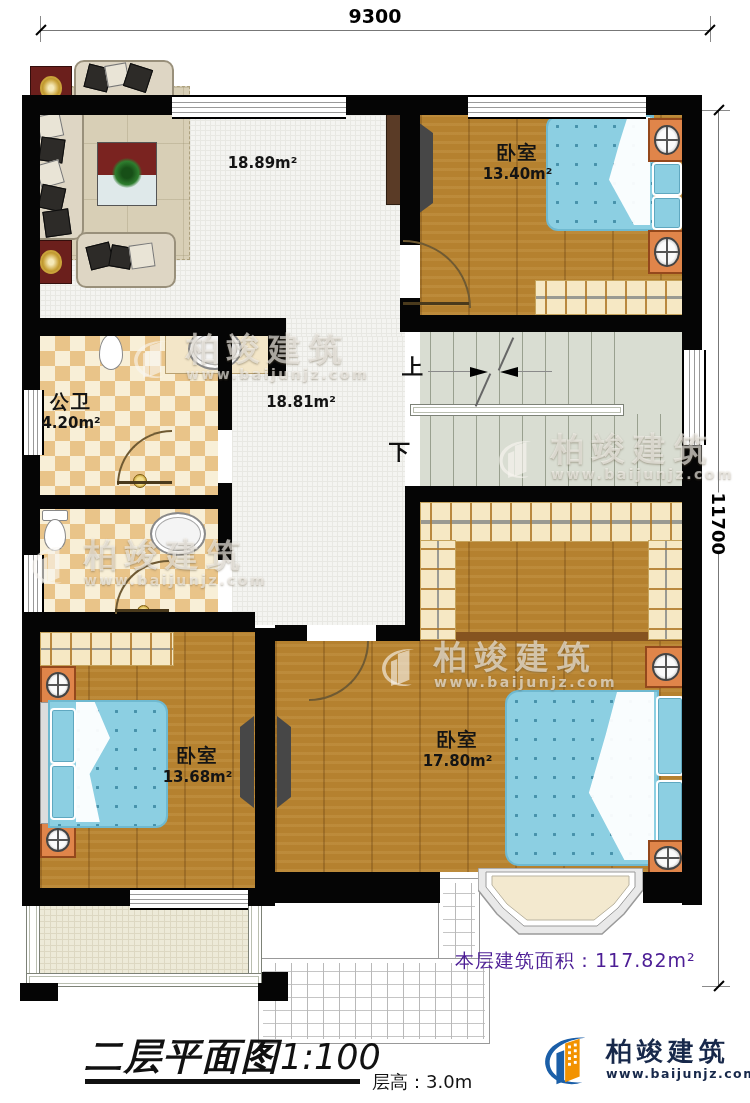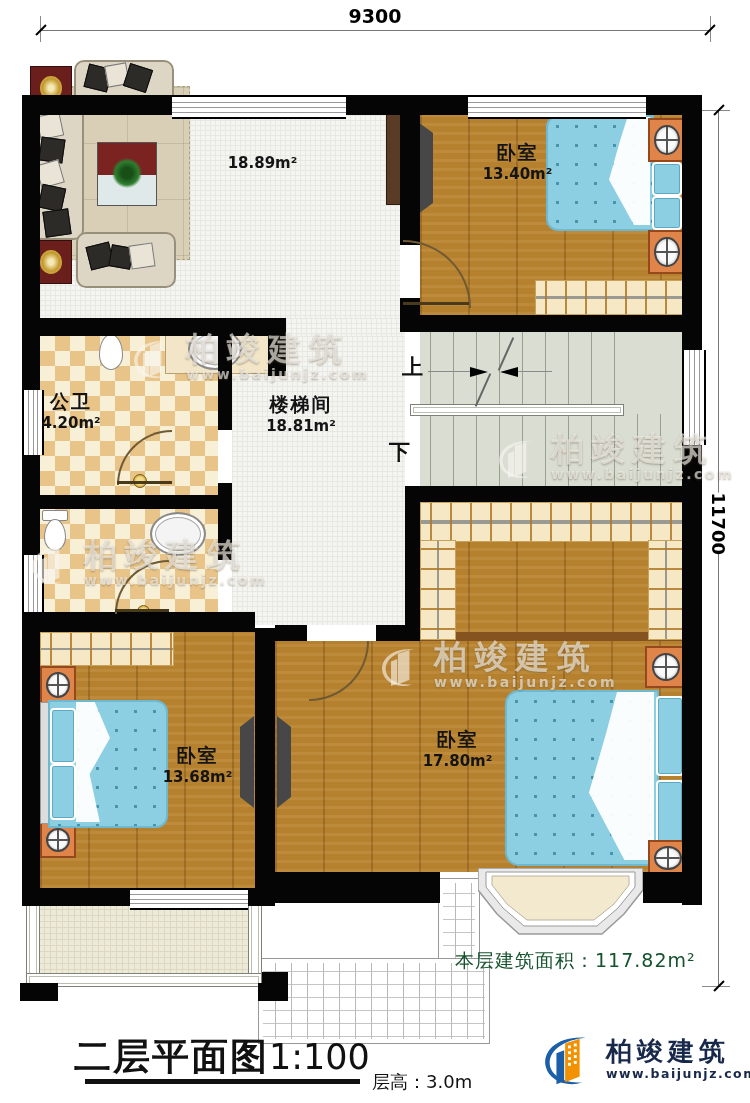--- a/index.html
+++ b/index.html
@@ -65,21 +65,21 @@
   .rl{position:absolute;text-align:center;color:#141414;font-weight:700;line-height:1.25;}
   .rl .nm{font-size:19px;letter-spacing:2px;}
   .rl .ar{font-size:15px;}
   .dimtext{position:absolute;color:#000;font-weight:700;font-size:19px;text-align:center;}
   .dimline{position:absolute;background:#777;}
   .tick{position:absolute;background:#000;transform:rotate(-45deg);}
   .wm{position:absolute;display:flex;align-items:center;gap:10px;color:rgba(248,246,240,.62);
     text-shadow:0 1px 2px rgba(95,85,60,.45);pointer-events:none;}
   .wm .t1{font-size:33px;font-weight:700;letter-spacing:8px;white-space:nowrap;line-height:1;}
   .wm .t2{font-size:14px;font-weight:700;letter-spacing:2.5px;line-height:1.4;}
-  .footer-area{position:absolute;font-size:19px;color:#14532d;font-weight:400;letter-spacing:1px;}
+  .footer-area{position:absolute;font-size:19px;color:#4c1d95;font-weight:400;letter-spacing:1px;}
   .title-row{position:absolute;display:flex;align-items:baseline;color:#111;}
   .title-cn{font-size:37px;font-weight:700;letter-spacing:2px;}
   .title-scale{font-size:35px;font-weight:400;}
   .brandbox{position:absolute;display:flex;align-items:center;gap:8px;}
   .brand-name{font-size:26px;font-weight:700;letter-spacing:5px;color:#17284a;line-height:1.1;}
   .brand-url{font-size:12.5px;font-weight:700;letter-spacing:1.5px;color:#17284a;}
   .updown{position:absolute;font-size:21px;font-weight:700;color:#111;}
   .thin{position:absolute;background:#8a8a8a;}
 </style>
 </head>
@@ -323,21 +323,20 @@
   </div>
   <div class="rl" style="left:445px;top:141px;width:145px;">
     <div class="nm">卧室</div>
     <div class="ar">13.40m²</div>
   </div>
   <div class="rl" style="left:25px;top:390px;width:92px;">
     <div class="nm">公卫</div>
     <div class="ar">4.20m²</div>
   </div>
   <div class="rl" style="left:230px;top:393px;width:142px;">
-    <div class="nm">楼梯间</div>
     <div class="ar">18.81m²</div>
   </div>
   <div class="rl" style="left:130px;top:744px;width:135px;">
     <div class="nm">卧室</div>
     <div class="ar">13.68m²</div>
   </div>
   <div class="rl" style="left:390px;top:728px;width:135px;">
     <div class="nm">卧室</div>
     <div class="ar">17.80m²</div>
   </div>
@@ -353,21 +352,21 @@
   <div class="thin" style="left:702px;top:110px;width:28px;height:1px;"></div>
   <div class="thin" style="left:702px;top:986px;width:28px;height:1px;"></div>
   <div class="tick" style="left:712px;top:109px;width:14px;height:2px;"></div>
   <div class="tick" style="left:712px;top:985px;width:14px;height:2px;"></div>
   <div class="dimtext" style="left:688px;top:512px;width:60px;transform:rotate(90deg);background:#fff;font-size:18px;">11700</div>
 
   <div class="footer-area" style="left:455px;top:948px;width:290px;">
     <span>本层建筑面积：</span><span>117.82m²</span>
   </div>
 
-  <div class="title-row" style="left:74px;top:1032px;">
+  <div class="title-row" style="left:85px;top:1032px;font-style:italic;">
     <span class="title-cn">二层平面图</span>
     <span class="title-scale">1:100</span>
   </div>
   <div class="a" style="left:85px;top:1079px;width:275px;height:5px;background:#111;"></div>
   <div class="a" style="left:372px;top:1070px;font-size:18px;color:#111;">
     <span>层高：</span><span>3.0m</span>
   </div>
 
   <div class="brandbox" style="left:540px;top:1030px;">
     <svg width="58" height="58" viewBox="0 0 60 60">

